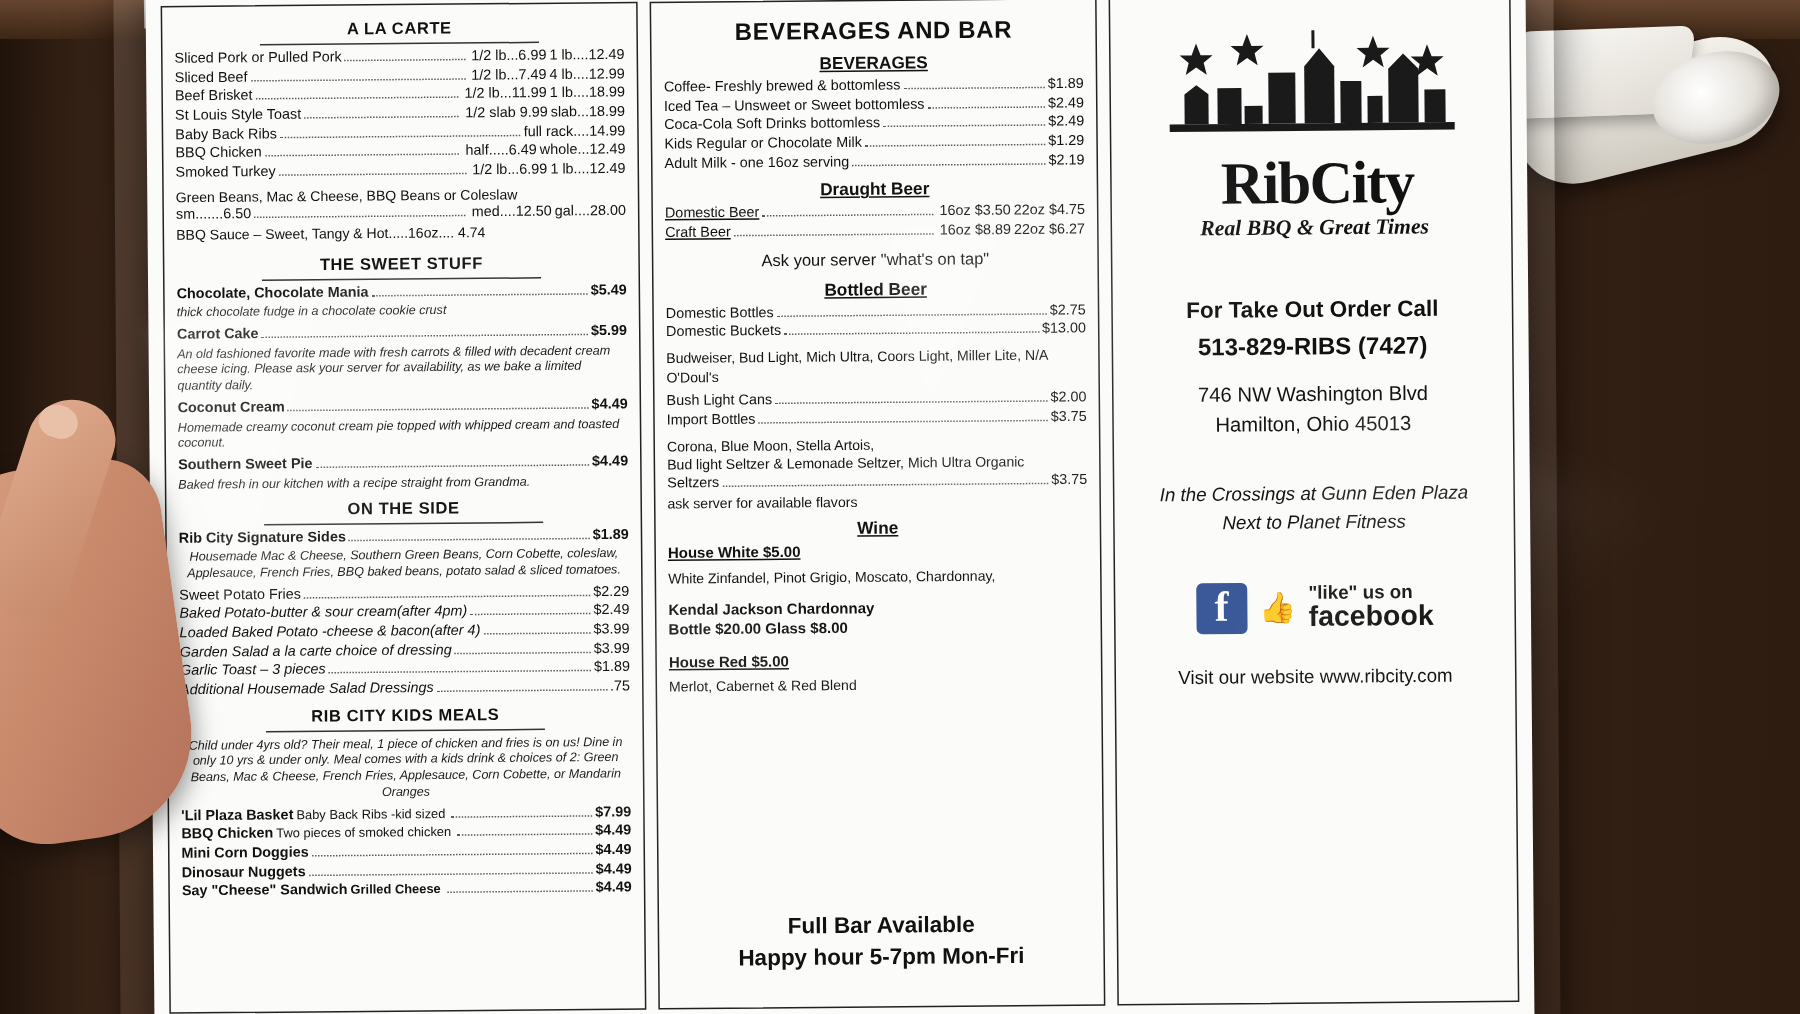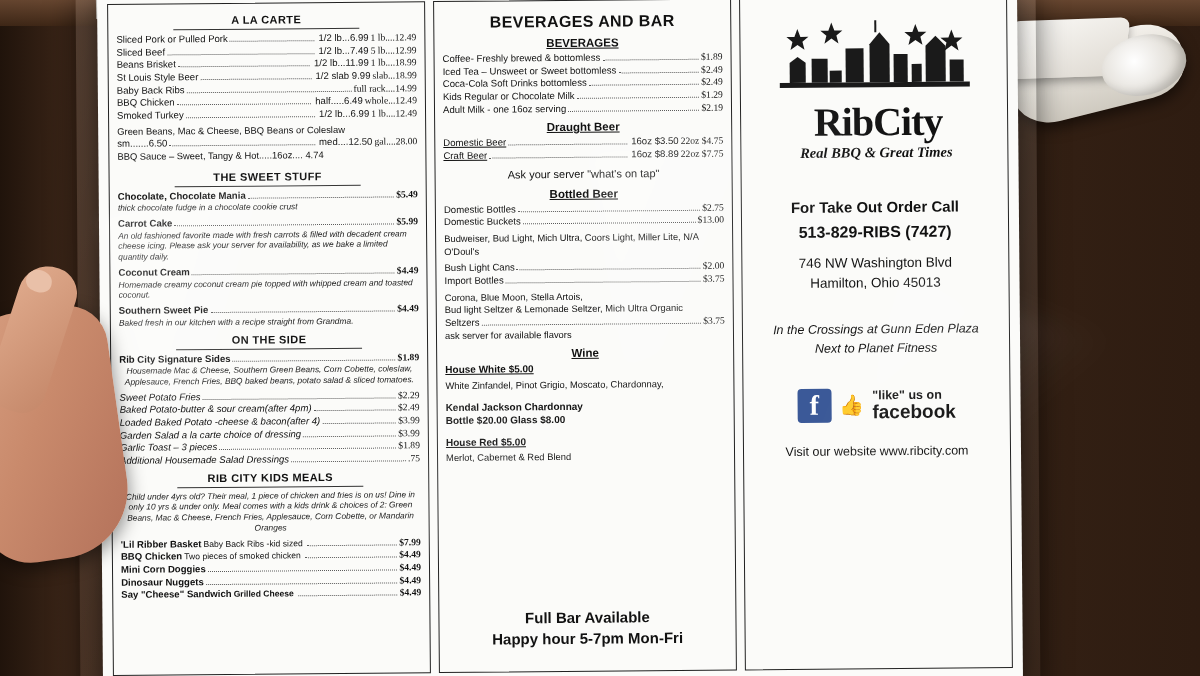--- a/index.html
+++ b/index.html
@@ -118,21 +118,21 @@
     line-height: 1.32;
     white-space: nowrap;
   }
   .row .nm { flex: 0 0 auto; }
   .row .dots {
     flex: 1 1 auto;
     border-bottom: 1px dotted #5a5a5a;
     margin: 0 2px 2px 2px;
     min-width: 6px;
   }
-  .row .pr { flex: 0 0 auto; font-family: Liberation Serif, serif; }
+  .row .pr { flex: 0 0 auto; }
   .row .mid {
     flex: 0 0 auto;
     padding: 0 2px;
   }
   .row.b .nm { font-weight: bold; }
   .row.b .pr { font-weight: bold; }
   .desc {
     font-size: 8.4px;
     line-height: 1.28;
     margin: 0 0 4px 0;
@@ -358,30 +358,30 @@
           <div class="row">
             <span class="nm">Sliced Pork or Pulled Pork</span>
             <span class="dots"></span>
             <span class="mid">1/2 lb...6.99</span>
             <span class="pr">1 lb....12.49</span>
           </div>
           <div class="row">
             <span class="nm">Sliced Beef</span>
             <span class="dots"></span>
             <span class="mid">1/2 lb...7.49</span>
-            <span class="pr">5 lb....12.99</span>
+            <span class="pr">4 lb....12.99</span>
           </div>
           <div class="row">
-            <span class="nm">Beans Brisket</span>
+            <span class="nm">Beef Brisket</span>
             <span class="dots"></span>
             <span class="mid">1/2 lb...11.99</span>
             <span class="pr">1 lb....18.99</span>
           </div>
           <div class="row">
-            <span class="nm">St Louis Style Beer</span>
+            <span class="nm">St Louis Style Toast</span>
             <span class="dots"></span>
             <span class="mid">1/2 slab 9.99</span>
             <span class="pr">slab...18.99</span>
           </div>
           <div class="row">
             <span class="nm">Baby Back Ribs</span>
             <span class="dots"></span>
             <span class="pr">full rack....14.99</span>
           </div>
           <div class="row">
@@ -444,21 +444,21 @@
         <div class="rule-center"></div>
 
         <div class="row b">
           <span class="nm">Rib City Signature Sides</span>
           <span class="dots"></span>
           <span class="pr">$1.89</span>
         </div>
         <div class="desc center">Housemade Mac &amp; Cheese, Southern Green Beans, Corn Cobette, coleslaw, Applesauce, French Fries, BBQ baked beans, potato salad &amp; sliced tomatoes.</div>
 
         <div class="row">
-          <span class="nm" style="font-style:italic">Sweet Potato Fries</span>
+          <span class="nm" style="">Sweet Potato Fries</span>
           <span class="dots"></span>
           <span class="pr">$2.29</span>
         </div>
         <div class="row">
           <span class="nm" style="font-style:italic">Baked Potato-butter &amp; sour cream(after 4pm)</span>
           <span class="dots"></span>
           <span class="pr">$2.49</span>
         </div>
         <div class="row">
           <span class="nm" style="font-style:italic">Loaded Baked Potato -cheese &amp; bacon(after 4)</span>
@@ -479,21 +479,21 @@
           <span class="nm" style="font-style:italic">Additional Housemade Salad Dressings</span>
           <span class="dots"></span>
           <span class="pr">.75</span>
         </div>
 
         <div class="sec-title sm" style="margin-top:5px;">RIB CITY KIDS MEALS</div>
         <div class="rule-center"></div>
         <div class="desc center">Child under 4yrs old? Their meal, 1 piece of chicken and fries is on us! Dine in only 10 yrs &amp; under only. Meal comes with a kids drink &amp; choices of 2: Green Beans, Mac &amp; Cheese, French Fries, Applesauce, Corn Cobette, or Mandarin Oranges</div>
 
         <div class="row b">
-          <span class="nm">'Lil Ribber Basket</span>
+          <span class="nm">'Lil Plaza Basket</span>
           <span class="mid" style="font-weight:normal;font-size:8.6px">Baby Back Ribs -kid sized</span>
           <span class="dots"></span>
           <span class="pr">$7.99</span>
         </div>
         <div class="row b">
           <span class="nm">BBQ Chicken</span>
           <span class="mid" style="font-weight:normal;font-size:8.6px">Two pieces of smoked chicken</span>
           <span class="dots"></span>
           <span class="pr">$4.49</span>
         </div>
@@ -549,21 +549,21 @@
         <div class="row">
           <span class="nm" style="text-decoration:underline">Domestic Beer</span>
           <span class="dots"></span>
           <span class="mid">16oz $3.50</span>
           <span class="pr">22oz $4.75</span>
         </div>
         <div class="row">
           <span class="nm" style="text-decoration:underline">Craft Beer</span>
           <span class="dots"></span>
           <span class="mid">16oz $8.89</span>
-          <span class="pr">22oz $7.75</span>
+          <span class="pr">22oz $6.27</span>
         </div>
         <div class="mid-center-note">Ask your server "what's on tap"</div>
 
         <div class="underline-head">Bottled Beer</div>
         <div class="row">
           <span class="nm">Domestic Bottles</span>
           <span class="dots"></span>
           <span class="pr">$2.75</span>
         </div>
         <div class="row">

